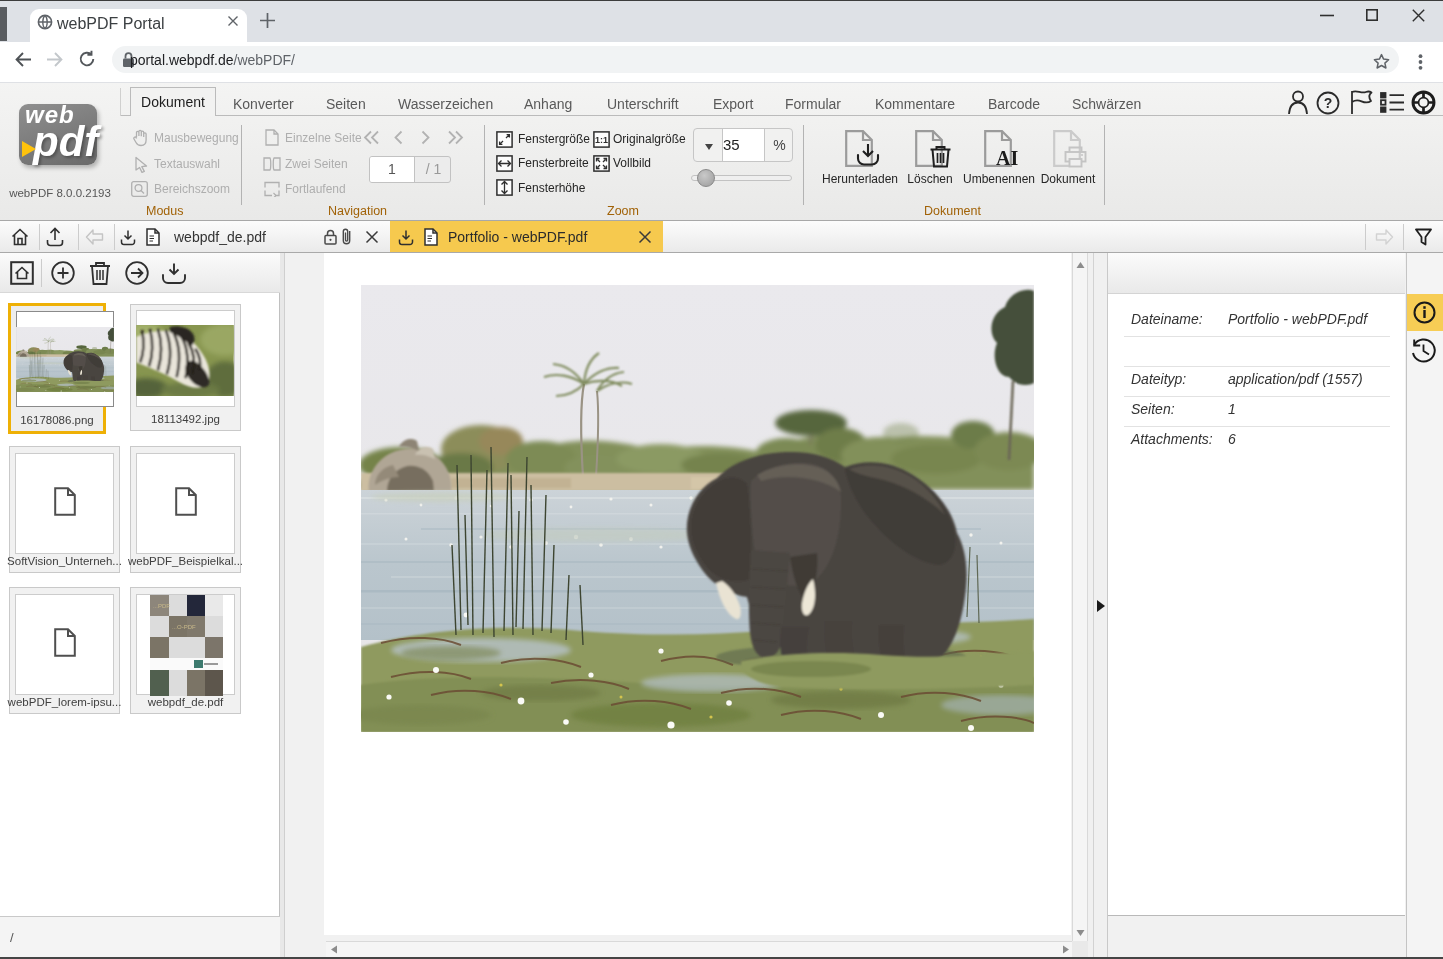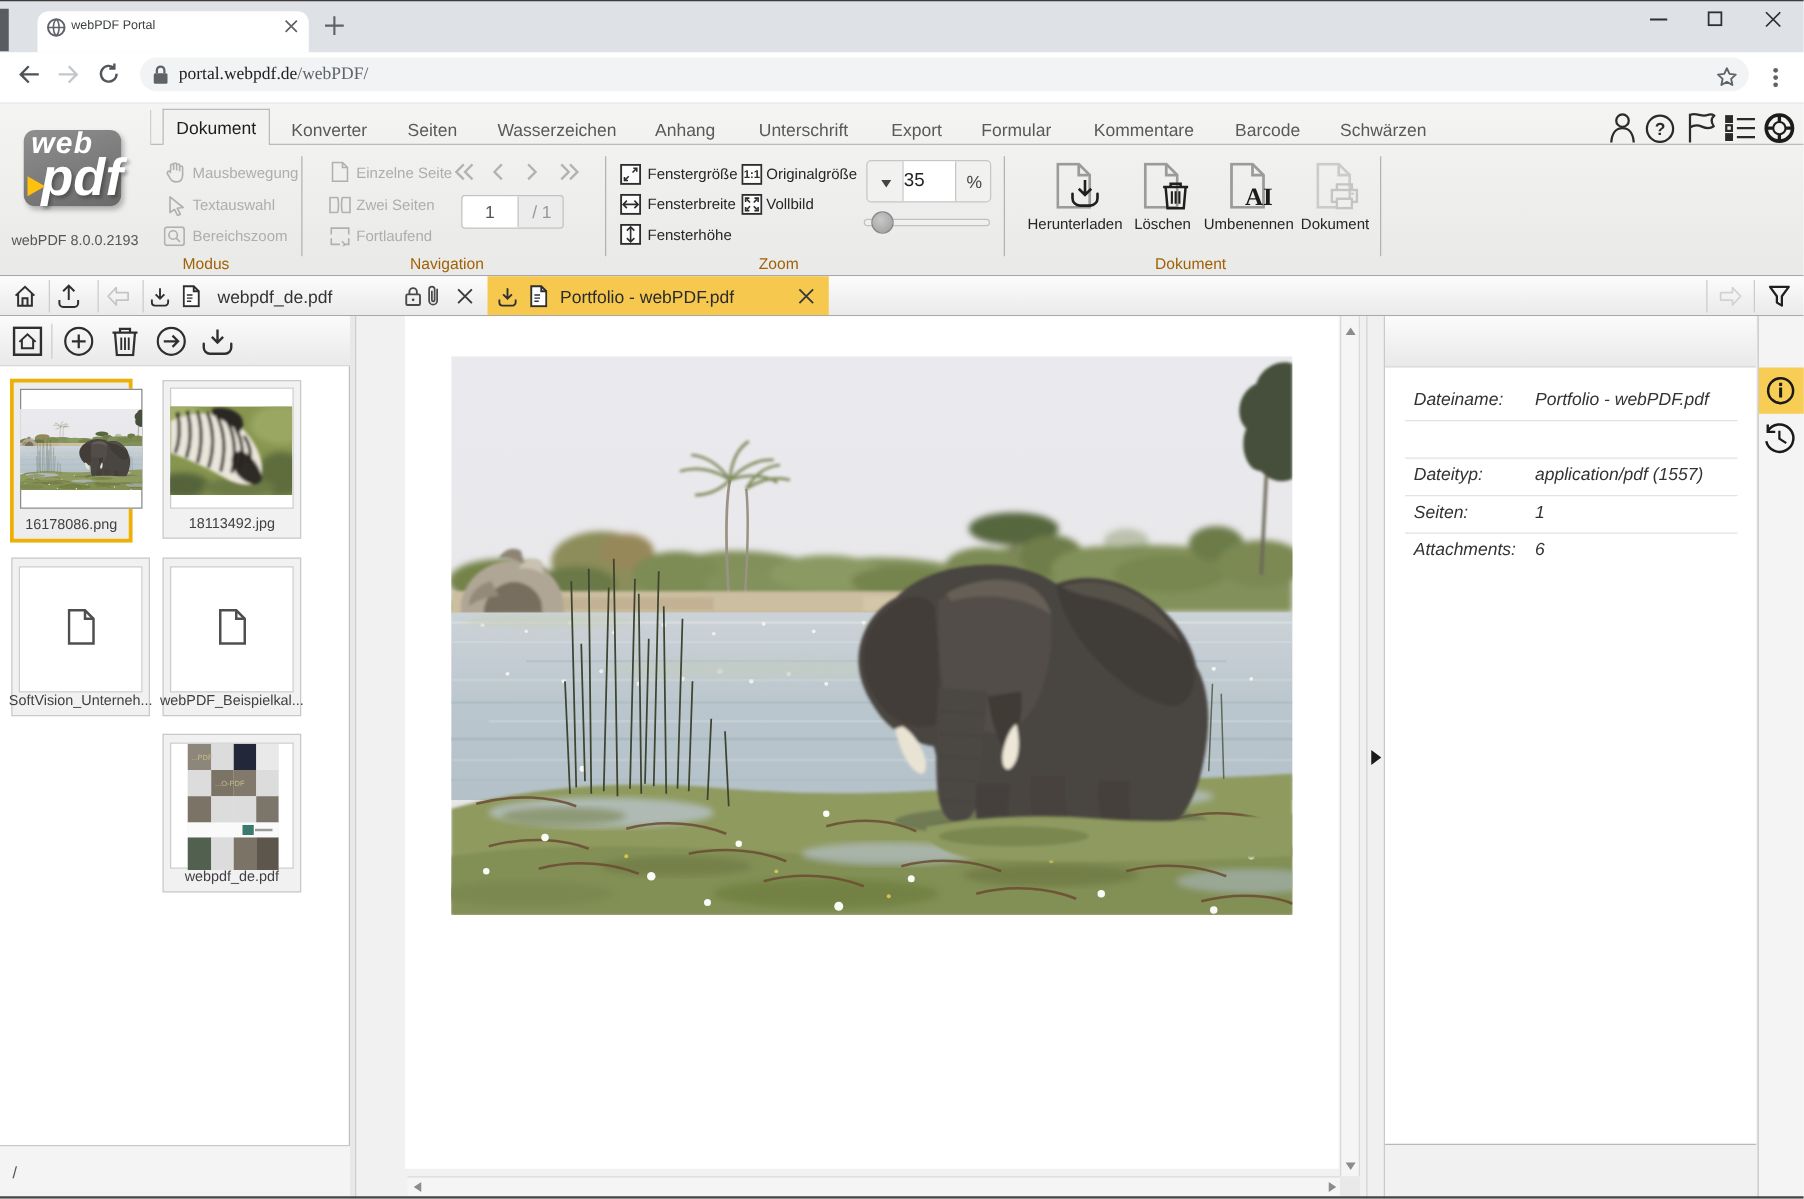--- a/index.html
+++ b/index.html
@@ -5,25 +5,25 @@
 * { margin:0; padding:0; box-sizing:border-box; }
 html,body { width:1443px; height:959px; overflow:hidden; }
 body { font-family:"Liberation Sans", sans-serif; position:relative; background:#fff; }
 #root { position:absolute; left:0; top:0; width:1443px; height:959px; }
 .abs { position:absolute; }
 
 
 #titlebar { left:0; top:0; width:1443px; height:42px; background:#dee1e6; border-top:1px solid #3c3c3c; }
 #tlcorner { left:0; top:7px; width:7px; height:34px; background:#595c60; }
 #tab { left:30px; top:9px; width:217px; height:33px; background:#fff; border-radius:9px 9px 0 0; }
-#tabtitle { left:57px; top:15px; font-size:10px; color:#3c4043; }
+#tabtitle { left:57px; top:15px; font-size:16px; color:#3c4043; }
 
 #addrbar { left:0; top:42px; width:1443px; height:41px; background:#fff; border-bottom:1px solid #dfe1e5; }
 #pill { left:112px; top:46px; width:1287px; height:27px; background:#f1f3f4; border-radius:14px; }
-#url { left:143px; top:52px; font-size:14px; color:#202124;font-family:Liberation Serif, serif; }
+#url { left:130px; top:52px; font-size:14px; color:#202124; }
 #url .gray { color:#5f6368; }
 
 
 #ribbon { left:0; top:83px; width:1443px; height:138px; background:linear-gradient(#f4f4f3,#e9e9e8); border-bottom:1px solid #a8a8a8; }
 #tabrowline { left:120px; top:115px; width:1323px; height:1px; background:#bbb; }
 #activetab { left:130px; top:87px; width:86px; height:29px; background:#f2f2f1; border:1px solid #bbb; border-bottom:none; }
 .rtab { top:96px; font-size:14px; color:#595959; white-space:nowrap; }
 #activetab span { display:block; text-align:center; margin-top:6px; font-size:14px; color:#1d1d1d; }
 .gdiv { top:125px; width:1px; height:80px; background:#b3b3b3; }
 .glabel { top:204px; font-size:12.5px; color:#a16207; }
@@ -560,20 +560,28 @@
           <div class="clabel">SoftVision_Unterneh...</div>
         </div>
       <div class="abs cell" id="cell4" style="left:130px;top:193px">
           <div class="inner">
             <svg class="icn" style="left:38px;top:33px" width="22" height="29">
               <use href="#docpage"></use>
             </svg>
           </div>
           <div class="clabel">webPDF_Beispielkal...</div>
         </div>
+      <div class="abs cell" id="cell5" style="left:9px;top:334px">
+          <div class="inner">
+            <svg class="icn" style="left:38px;top:33px" width="22" height="29">
+              <use href="#docpage"></use>
+            </svg>
+          </div>
+          <div class="clabel">webPDF_lorem-ipsu...</div>
+        </div>
       <div class="abs cell" id="cell6" style="left:130px;top:334px">
           <div class="inner">
         <svg class="icn" style="left:13px;top:0px" width="73" height="101" viewBox="0 0 73 101">
           <rect width="73" height="101" fill="#e9e9e9"></rect>
           <rect x="0" y="0" width="19" height="21" fill="#8d867b"></rect>
           <rect x="19" y="0" width="18" height="21" fill="#dcdcdc"></rect>
           <rect x="37" y="0" width="18" height="21" fill="#23273a"></rect>
           <rect x="55" y="0" width="18" height="21" fill="#e9e9e9"></rect>
           <rect x="0" y="21" width="19" height="21" fill="#dcdcdc"></rect>
           <rect x="19" y="21" width="18" height="21" fill="#7b7466"></rect>

